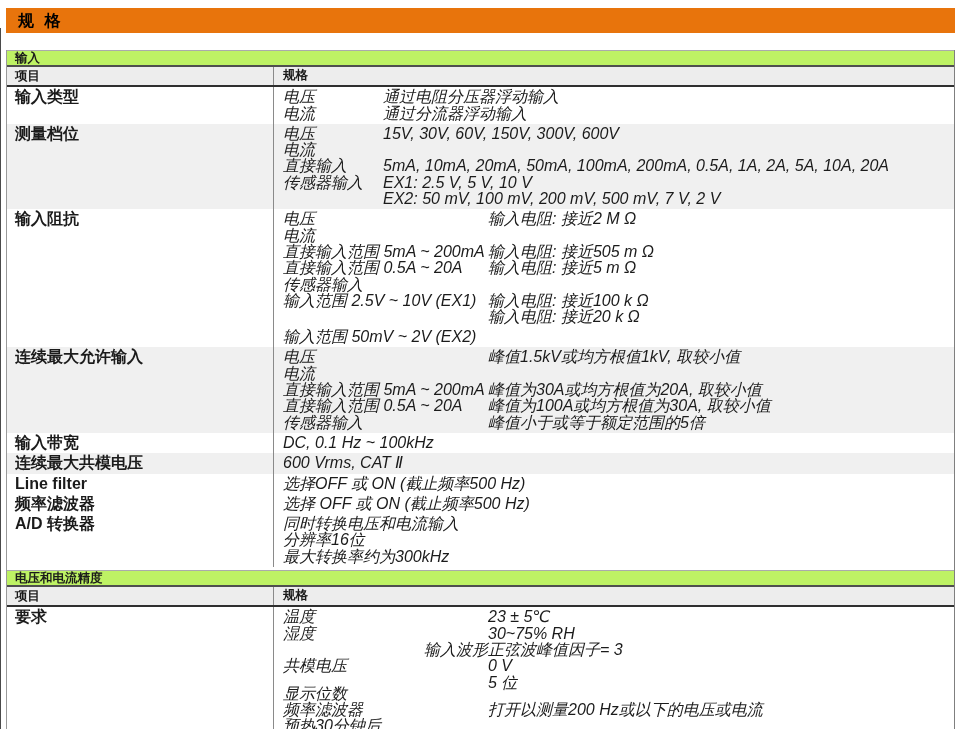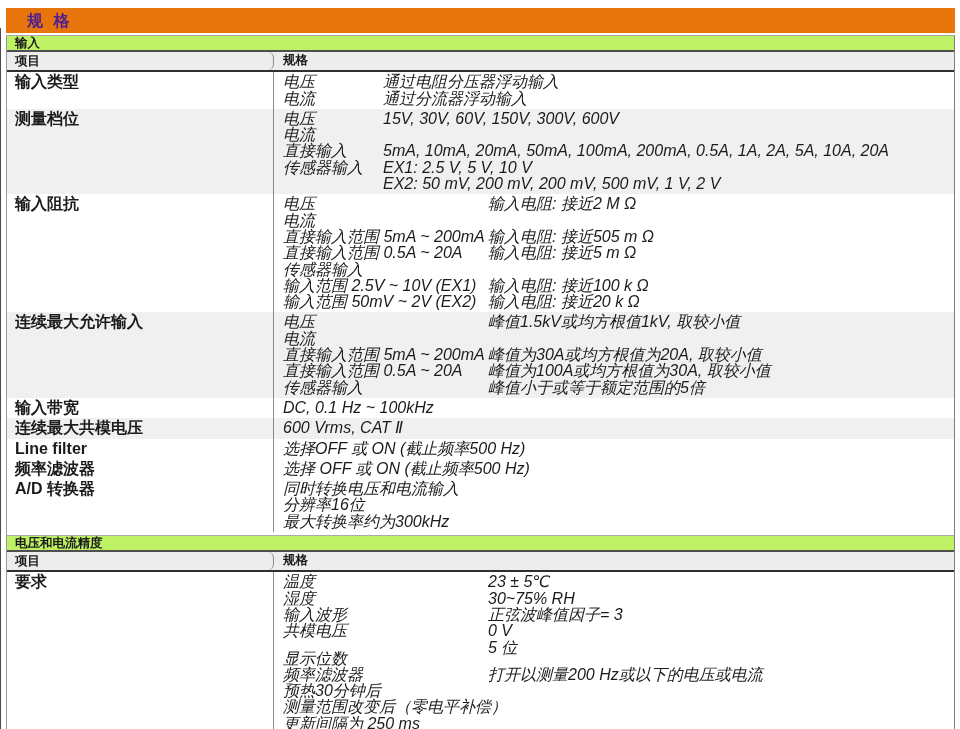--- a/index.html
+++ b/index.html
@@ -9,42 +9,42 @@
     background: #ffffff;
     font-family: "Liberation Sans", "DejaVu Sans", sans-serif;
     color: #1b1b1b;
   }
   .edge-left {
     position: absolute; left: 0; top: 28px; width: 1px; height: 701px;
     background: #4a4a4a;
   }
   .doc { position: absolute; left: 6px; top: 8px; width: 949px; }
   .title-bar {
-    height: 25px; background: #e8740c; color: #4c1d95;
+    height: 25px; background: #e8740c; color: #000000;
     font-weight: bold; font-size: 16px; letter-spacing: 3px;
-    padding: 3px 0 0 21px; margin-bottom: 2px;
+    padding: 3px 0 0 12px; margin-bottom: 17px;
   }
   .body-wrap {
     border-left: 1px solid #9a9a9a;
     border-right: 1px solid #7f7f7f;
   }
   .section + .section { margin-top: 3px; }
   .section-bar {
     height: 17px; background: #bef264;
     border-top: 1px solid #ababab;
     border-bottom: 2px solid #4f4f4f;
     font-weight: bold; font-size: 12.5px; line-height: 14px;
     padding: 0 0 0 8px;
   }
   .col-header {
     display: flex; background: #ededed;
     border-bottom: 2px solid #2f2f2f;
     font-weight: bold; font-size: 12.5px; line-height: 16.3px;
   }
-  .col-header .c1 { width: 267px; padding: 1px 0 1px 8px; border-right: 1px solid #8a8a8a; border-radius: 6px; }
+  .col-header .c1 { width: 267px; padding: 1px 0 1px 8px; border-right: 1px solid #8a8a8a; }
   .col-header .c2 { flex: 1; padding: 1px 2px 1px 9px; font-family: Liberation Mono, monospace; }
   .row { display: flex; font-size: 16px; line-height: 16.3px; }
   .row.shade { background: #f0f0f0; }
   .row .item {
     width: 267px; padding: 2px 0 2px 8px;
     border-right: 1px solid #8a8a8a; font-weight: bold;
   }
   .row .spec { flex: 1; padding: 2px 6px 2px 9px; font-style: italic; }
   .line { display: flex; min-height: 16.3px; }
   .sub-l { flex: 0 0 auto; white-space: nowrap; }
@@ -95,21 +95,21 @@
             <div class="line">
               <span class="sub-l" style="width: 100px;">直接输入</span>
               <span class="sub-v">5mA, 10mA, 20mA, 50mA, 100mA, 200mA, 0.5A, 1A, 2A, 5A, 10A, 20A</span>
             </div>
             <div class="line">
               <span class="sub-l" style="width: 100px;">传感器输入</span>
               <span class="sub-v">EX1: 2.5 V, 5 V, 10 V</span>
             </div>
             <div class="line">
               <span class="sub-l" style="width: 100px;"></span>
-              <span class="sub-v">EX2: 50 mV, 200 mV, 200 mV, 500 mV, 1 V, 2 V</span>
+              <span class="sub-v">EX2: 50 mV, 100 mV, 200 mV, 500 mV, 7 V, 2 V</span>
             </div>
           </div>
         </div>
         <div class="row">
           <div class="item">输入阻抗</div>
           <div class="spec">
             <div class="line">
               <span class="sub-l" style="width: 205px;">电压</span>
               <span class="sub-v">输入电阻: 接近2 M Ω</span>
             </div>
@@ -127,21 +127,21 @@
             </div>
             <div class="line">
               <span class="sub-l" style="width: 205px;">传感器输入</span>
               <span class="sub-v">&nbsp;</span>
             </div>
             <div class="line">
               <span class="sub-l" style="width: 205px;">输入范围 2.5V ~ 10V (EX1)</span>
               <span class="sub-v">输入电阻: 接近100 k Ω</span>
             </div>
             <div class="line">
-              <span class="sub-l" style="width: 205px;">输入范围 50mV ~ 2V (EX2)</span>
+              <span class="sub-l" style="width: 205px; margin-top: 20px;">输入范围 50mV ~ 2V (EX2)</span>
               <span class="sub-v">输入电阻: 接近20 k Ω</span>
             </div>
           </div>
         </div>
         <div class="row shade">
           <div class="item">连续最大允许输入</div>
           <div class="spec">
             <div class="line">
               <span class="sub-l" style="width: 205px;">电压</span>
               <span class="sub-v">峰值1.5kV或均方根值1kV, 取较小值</span>
@@ -222,21 +222,21 @@
           <div class="spec">
             <div class="line">
               <span class="sub-l" style="width: 205px;">温度</span>
               <span class="sub-v">23 ± 5℃</span>
             </div>
             <div class="line">
               <span class="sub-l" style="width: 205px;">湿度</span>
               <span class="sub-v">30~75% RH</span>
             </div>
             <div class="line">
-              <span class="sub-l" style="width: 205px;">输入波形</span>
+              <span class="sub-l" style="width: 205px; text-align: right;">输入波形</span>
               <span class="sub-v">正弦波峰值因子= 3</span>
             </div>
             <div class="line">
               <span class="sub-l" style="width: 205px;">共模电压</span>
               <span class="sub-v">0 V</span>
             </div>
             <div class="line">
               <span class="sub-l" style="width: 205px; margin-top: 11px;">显示位数</span>
               <span class="sub-v">5 位</span>
             </div>

